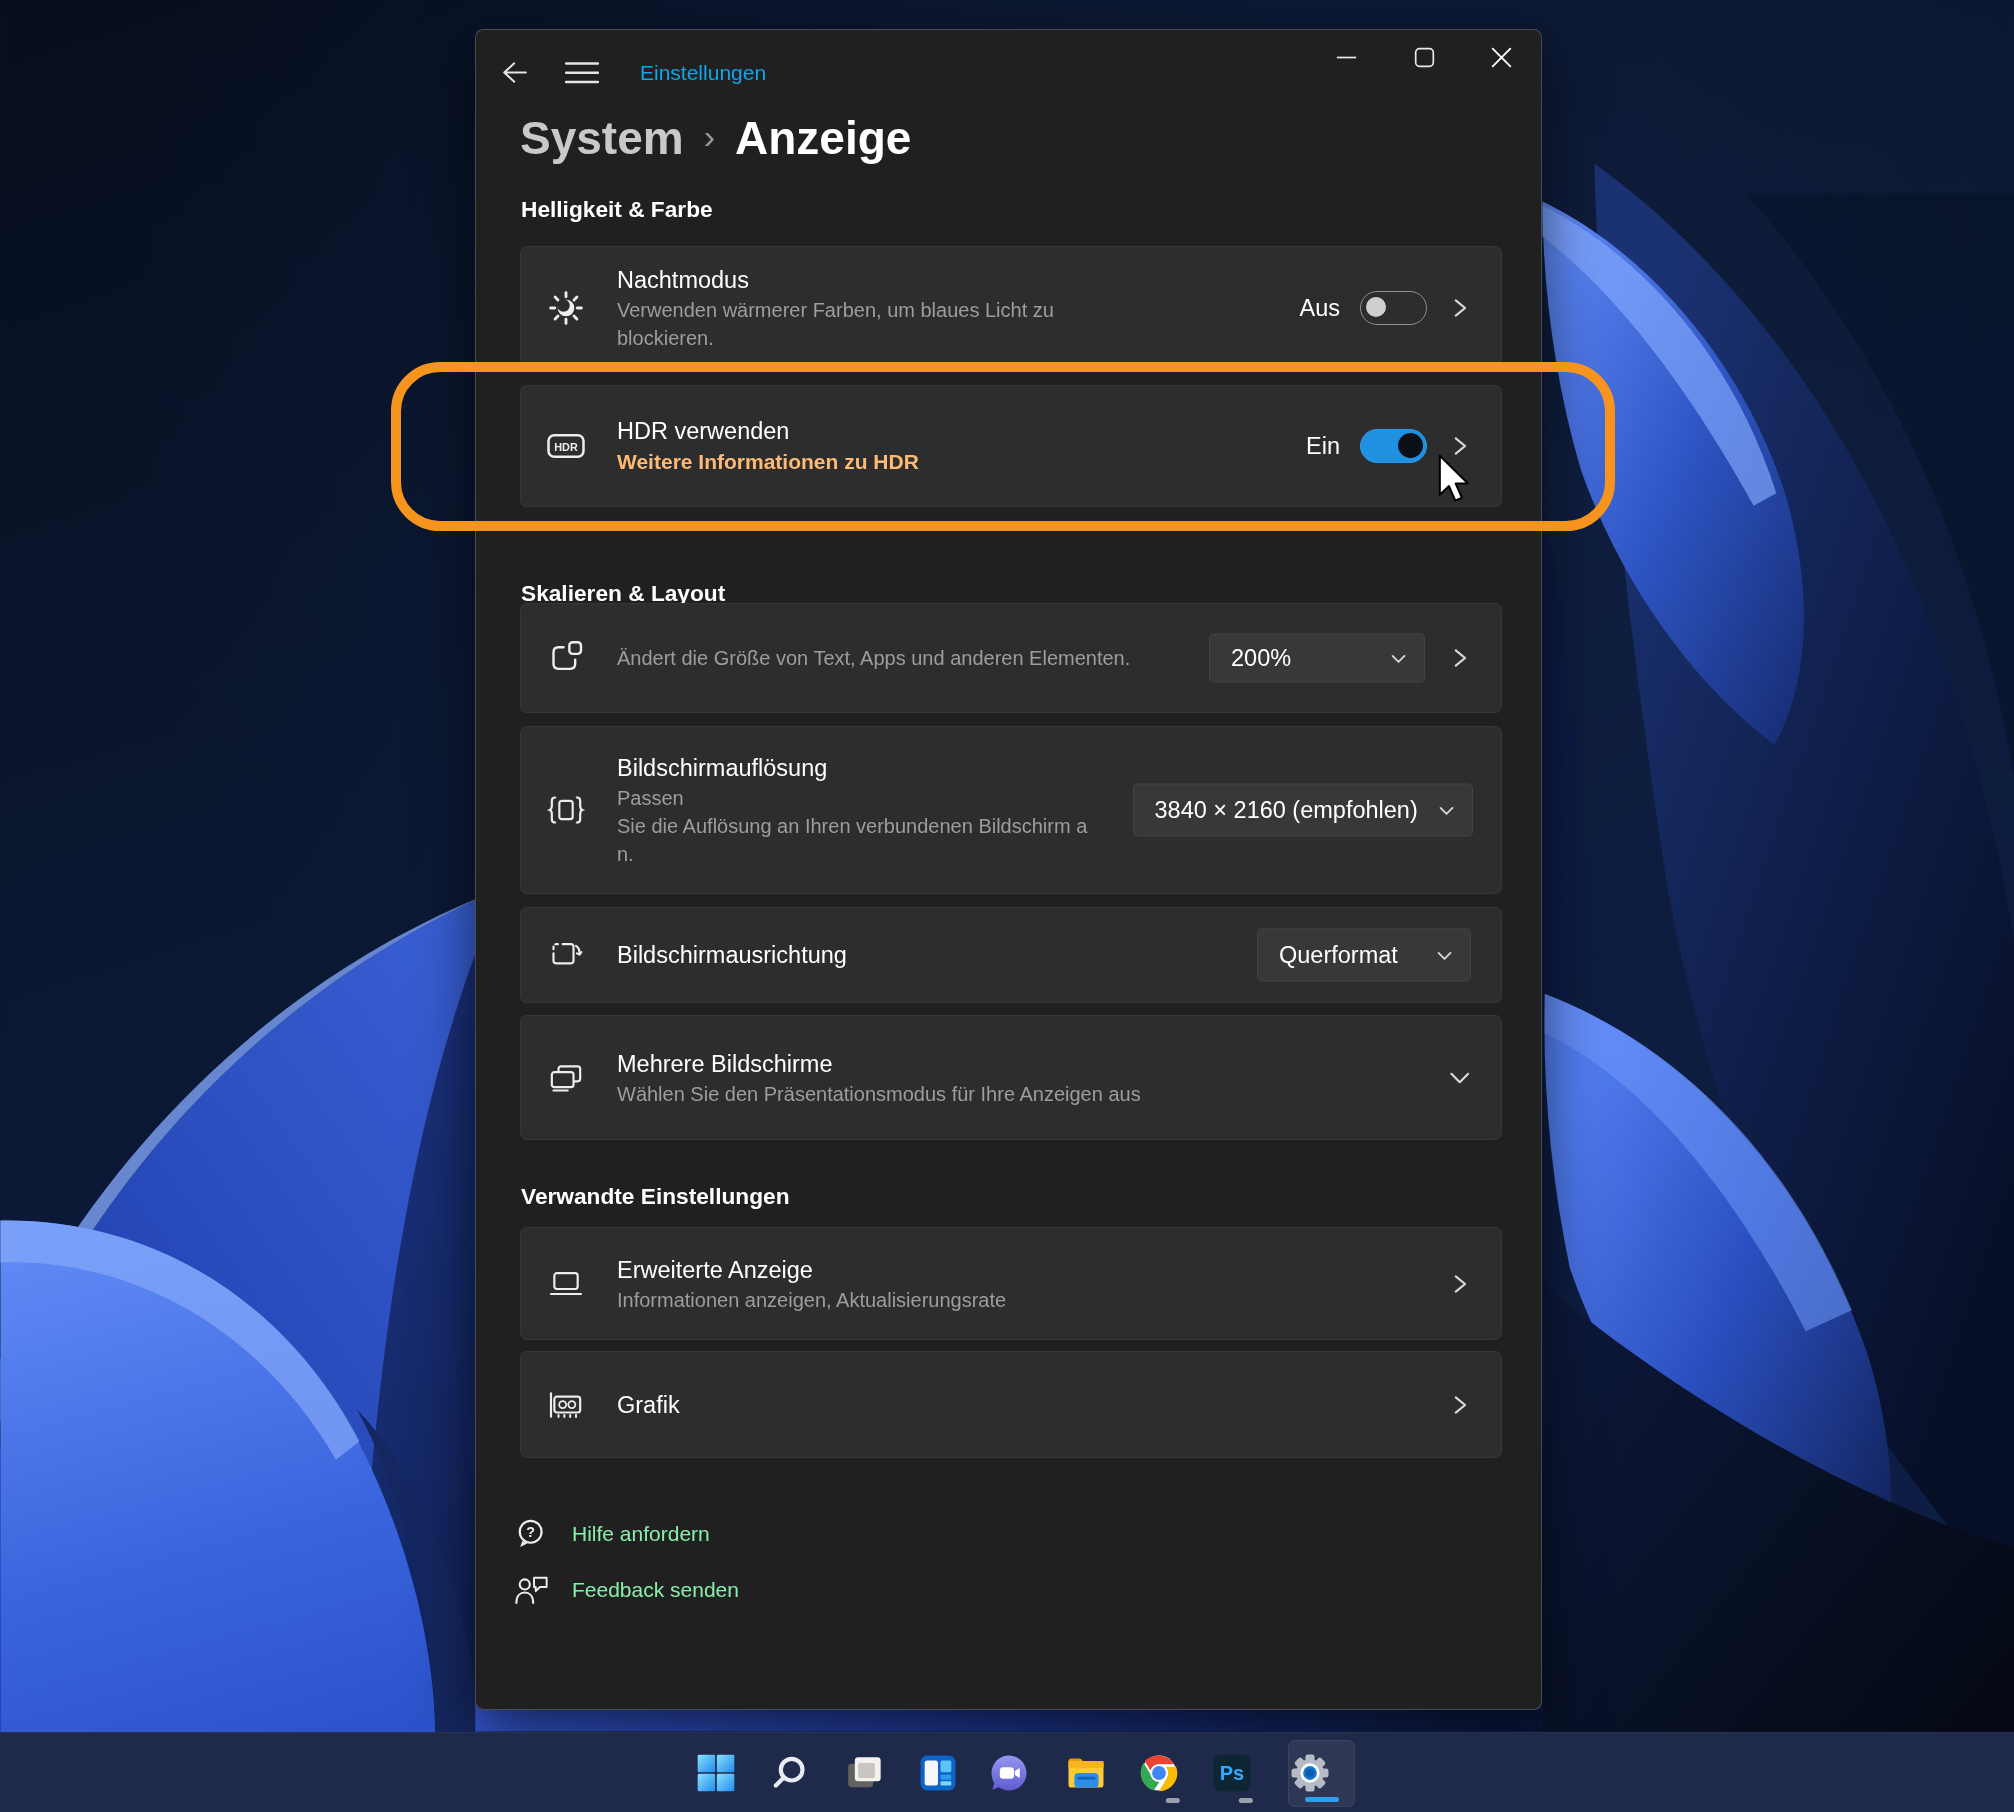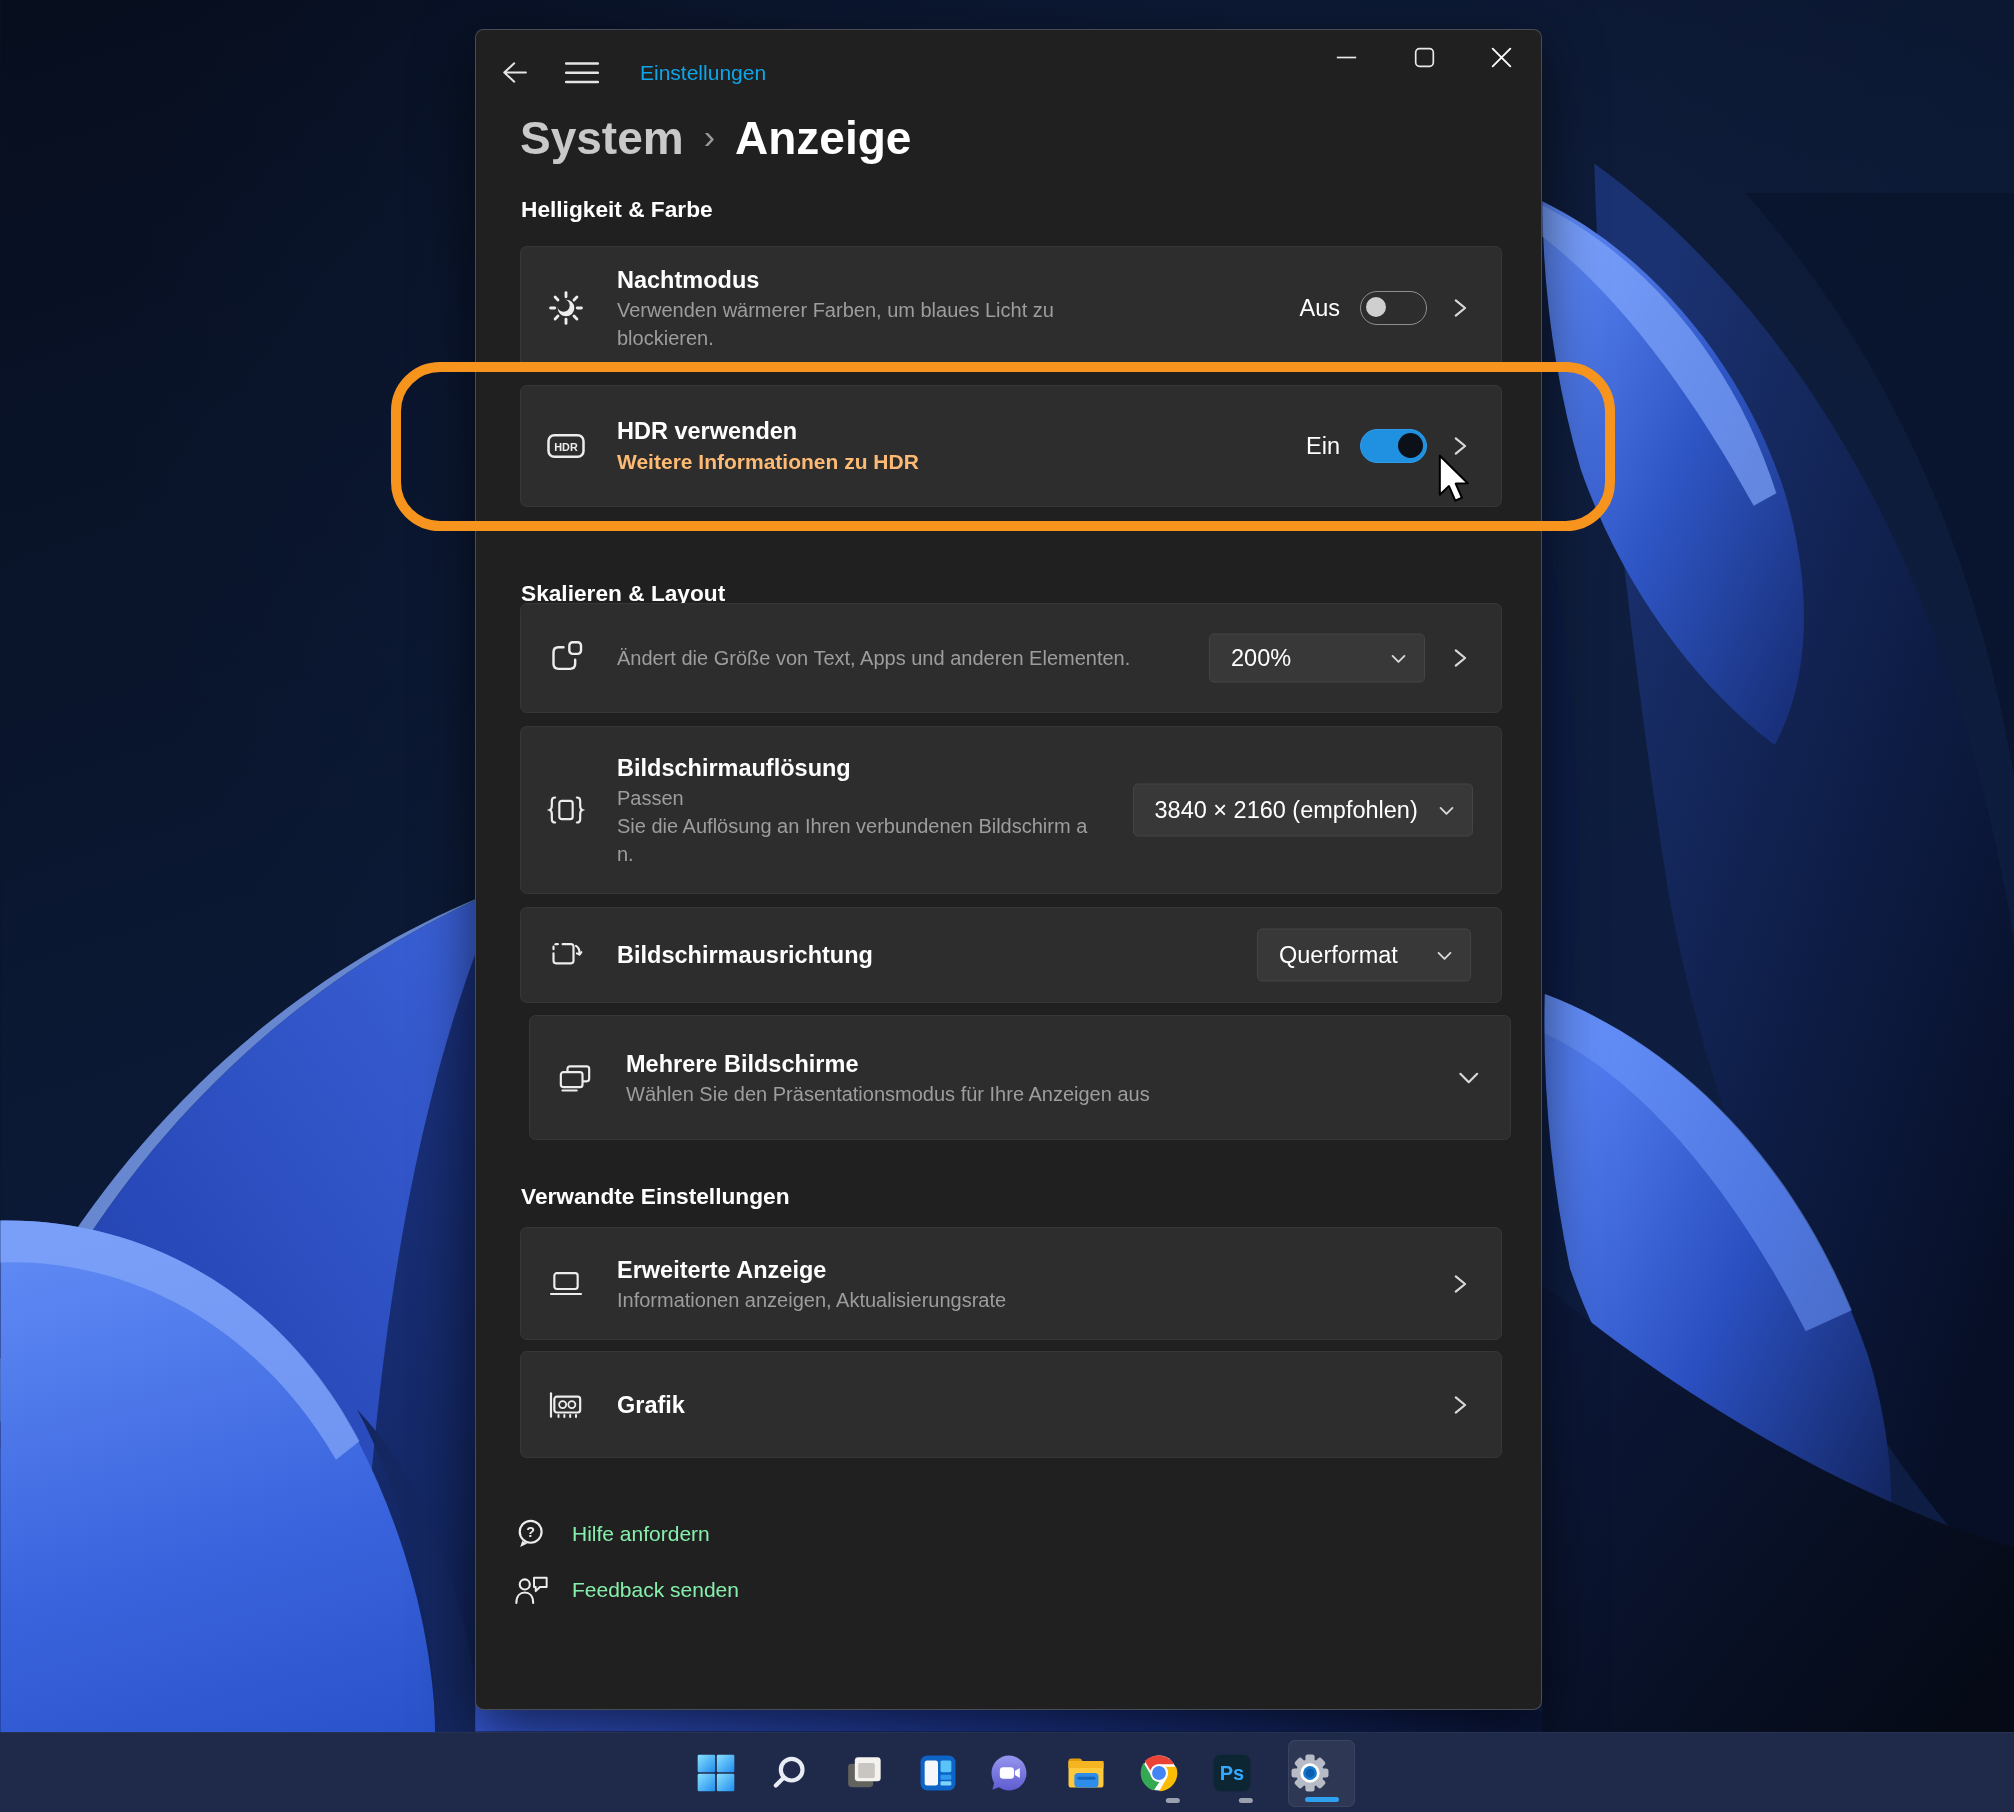--- a/index.html
+++ b/index.html
@@ -28,27 +28,27 @@
   .sec-scaling { top:550px; }
   .sec-related { top:1153px; }
 
   .card { position:absolute; left:44px; width:982px; background:#2d2d2d;
           border:0.8px solid #373737; border-radius:6.7px; }
   .card-nachtmodus  { top:216px;  height:124px; }
   .card-hdr         { top:355px;  height:122px; }
   .card-skalierung  { top:573px;  height:110px; }
   .card-aufloesung  { top:696px;  height:168px; }
   .card-ausrichtung { top:877px; height:96px; }
-  .card-mehrere     { top:985px; height:125px;margin-left:9px; }
+  .card-mehrere     { top:985px; height:125px; }
   .card-erweitert   { top:1197px; height:113px; }
   .card-grafik      { top:1321px; height:107px; }
 
   .row-icon { position:absolute; left:25px; top:50%; transform:translateY(-50%); width:40px; height:40px; }
   .row-text { position:absolute; left:96px; top:50%; transform:translateY(-50%); }
-  .row-title { font-size:23.5px; line-height:31px; color:#ffffff;font-weight:bold; }
+  .row-title { font-size:23.5px; line-height:31px; color:#ffffff; }
   .row-sub { font-size:20px; line-height:28px; color:#9d9d9d; }
   .row-link { font-size:21px; line-height:29px; font-weight:600; color:#fdba74; }
 
   .ctl-label { position:absolute; right:161px; top:50%; transform:translateY(-50%); font-size:23.5px; color:#ffffff; }
   .toggle { position:absolute; right:74px; top:50%; transform:translateY(-50%); width:67px; height:34px; border-radius:17px; }
   .toggle.off { border:1.7px solid #8f8f8f; background:transparent; }
   .toggle.off .knob { position:absolute; left:5px; top:5px; width:20px; height:20px; border-radius:50%; background:#cfcfcf; }
   .toggle.on { background:#2090e0; border:0.8px solid #2d9ae8; }
   .toggle.on .knob { position:absolute; right:3.4px; top:3.4px; width:25px; height:25px; border-radius:50%; background:#0c1018; }
   .chev-right { position:absolute; right:30px; top:50%; transform:translateY(-50%); width:22px; height:22px; }

